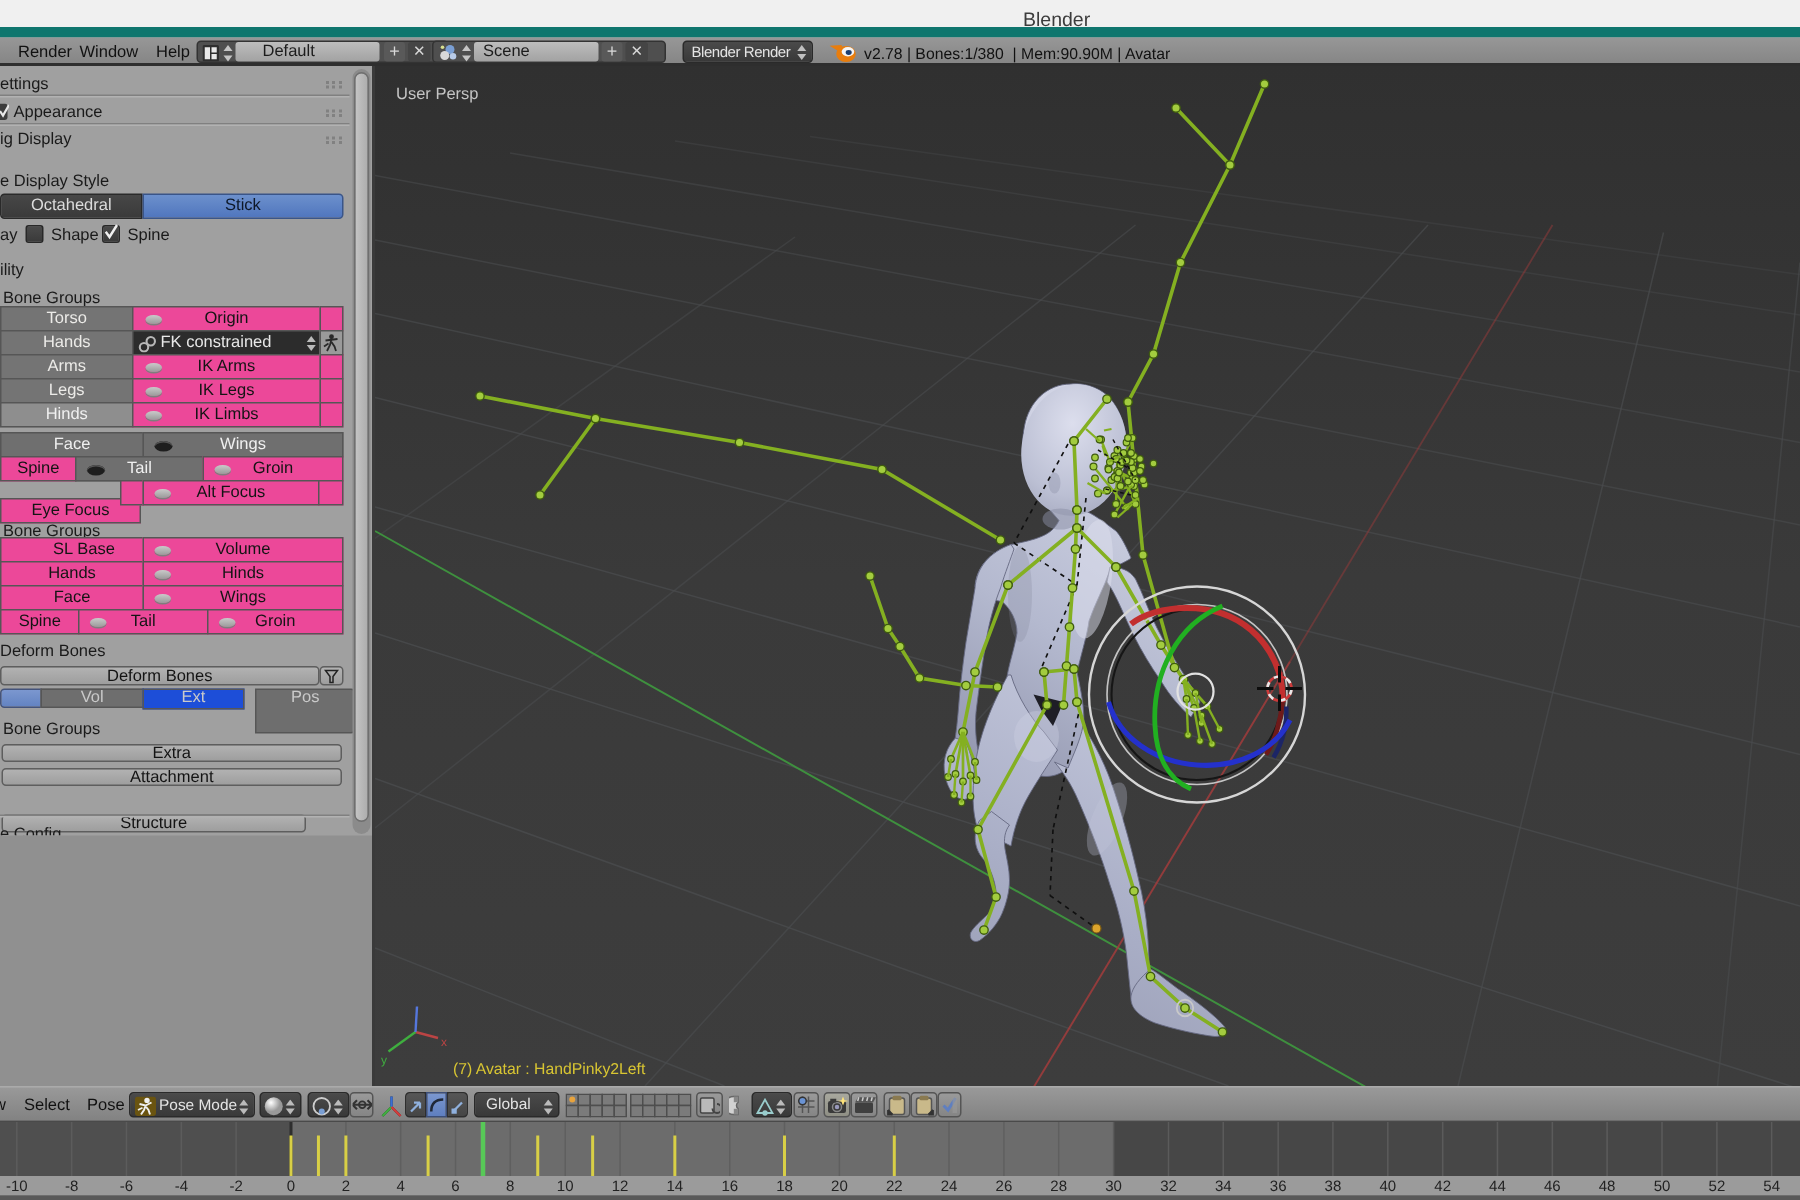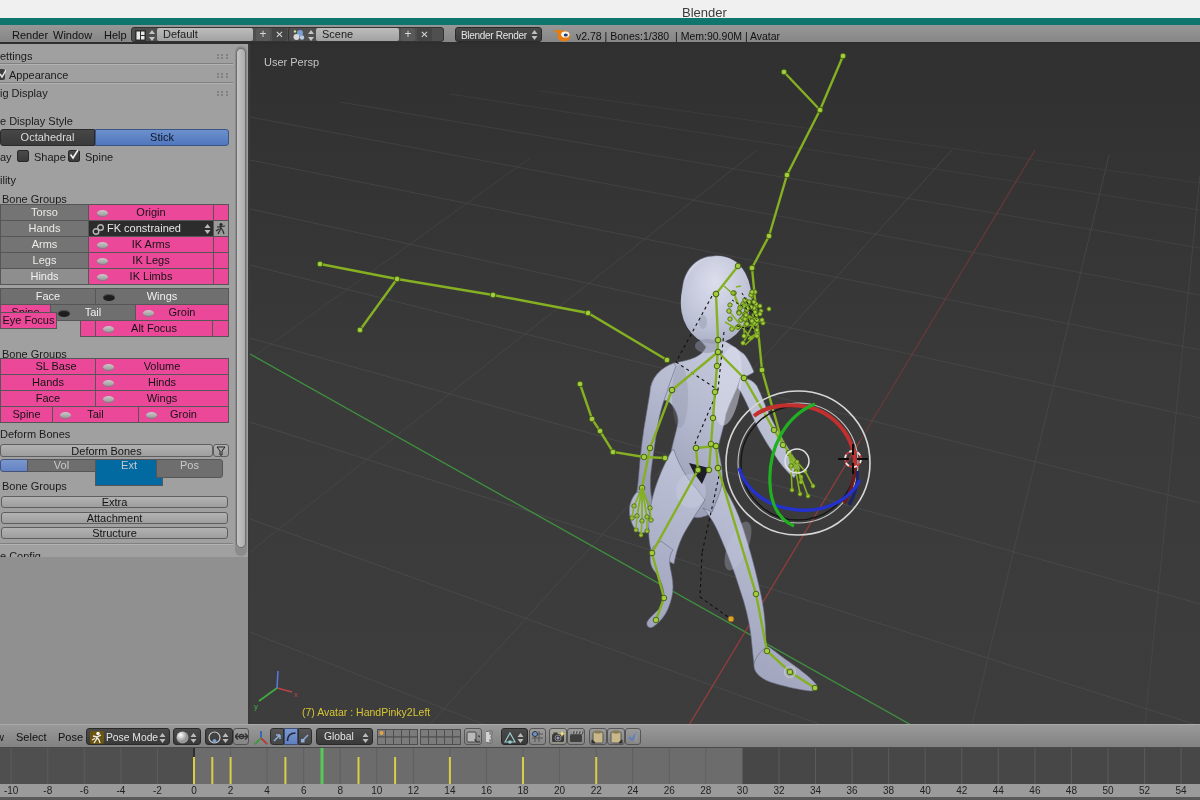--- a/index.html
+++ b/index.html
@@ -37,21 +37,21 @@
  <svg class="abs" style="left:3px;top:2px" width="11" height="11">
         <rect x="0" y="0" width="11" height="11" rx="1" fill="#2e2e2e"></rect>
         <rect x="1.5" y="1.5" width="3.5" height="8" fill="#e8e8e8"></rect>
         <rect x="6" y="1.5" width="3.5" height="3.5" fill="#e8e8e8"></rect>
         <rect x="6" y="6" width="3.5" height="3.5" fill="#e8e8e8"></rect>
       </svg>
  <svg class="abs" style="left:16px;top:1px" width="8" height="13">
         <path d="M4 1 L7 5 L1 5 Z" fill="#c5c5c5"></path>
         <path d="M4 12 L7 8 L1 8 Z" fill="#c5c5c5"></path>
       </svg>
- <div class="abs" style="left:25px;top:0;width:96px;height:13px;background:linear-gradient(#bdbdbd,#a2a2a2);border-radius:2px;font-size:11px;color:#1c1c1c;padding:0 6px">Default</div>
+ <div class="abs" style="left:25px;top:0;width:96px;height:13px;background:linear-gradient(#bdbdbd,#a2a2a2);border-radius:2px;font-size:11px;color:#1c1c1c;padding:0 18px">Default</div>
  <div class="abs" style="left:124px;top:0;width:14px;height:13px;background:#595959;border-radius:2px;color:#d8d8d8;font-size:12px;text-align:center;line-height:12px">+</div>
  <div class="abs" style="left:140px;top:0;width:15px;height:13px;background:#454545;border-radius:2px;color:#d8d8d8;font-size:10px;text-align:center;line-height:13px">✕</div>
 </div>
 
 <div class="abs" style="left:288px;top:2px;width:156px;height:15px;background:#4f4f4f;border-radius:3px;border:1px solid #333">
  <svg class="abs" style="left:3px;top:1px" width="14" height="12">
         <circle cx="8" cy="4" r="3" fill="#7a9fd4"></circle>
         <circle cx="4.5" cy="8" r="3" fill="#d8d8d8"></circle>
         <circle cx="10" cy="8.5" r="2.2" fill="#b8cbe8"></circle>
         <circle cx="3" cy="2.5" r="1.2" fill="#d8e090"></circle>
@@ -137,21 +137,21 @@
 <div class="cell lcell" style="left:213px;top:208px;width:16px;height:17px"></div>
 <div class="cell" style="left:0;top:224px;width:89px;height:17px;background:#8e8e8e;color:#f0f0f0">Hinds</div>
 <div class="cell lcell" style="left:88px;top:224px;width:126px;height:17px"><i class="eyec" style="left:8px;top:5px"></i>IK Limbs</div>
 <div class="cell lcell" style="left:213px;top:224px;width:16px;height:17px"></div>
 
 <div class="cell" style="left:0;top:244px;width:96px;height:17px;background:#6f6f6f;color:#f0f0f0">Face</div>
 <div class="cell" style="left:95px;top:244px;width:134px;height:17px;background:#6f6f6f;color:#f0f0f0"><i class="eyeo" style="left:7px;top:5px"></i>Wings</div>
 <div class="cell lcell" style="left:0;top:260px;width:51px;height:17px">Spine</div>
 <div class="cell" style="left:50px;top:260px;width:86px;height:17px;background:#6f6f6f;color:#f0f0f0"><i class="eyeo" style="left:7px;top:5px"></i>Tail</div>
 <div class="cell lcell" style="left:135px;top:260px;width:94px;height:17px"><i class="eyec" style="left:7px;top:5px"></i>Groin</div>
-<div class="cell lcell" style="left:0;top:268px;width:57px;height:17px">Eye Focus</div>
+<div class="cell lcell" style="left:0;top:288px;width:94px;height:17px">Eye Focus</div>
 <div class="cell lcell" style="left:80px;top:276px;width:16px;height:17px"></div>
 <div class="cell lcell" style="left:95px;top:276px;width:118px;height:17px"><i class="eyec" style="left:7px;top:5px"></i>Alt Focus</div>
 <div class="cell lcell" style="left:212px;top:276px;width:17px;height:17px"></div>
 <span class="ptxt" style="left:2px;top:304px">Bone Groups</span>
 
 <div class="cell lcell" style="left:0;top:314px;width:112px;height:17px">SL Base</div>
 <div class="cell lcell" style="left:95px;top:314px;width:134px;height:17px"><i class="eyec" style="left:7px;top:5px"></i>Volume</div>
 <div class="cell lcell" style="left:0;top:330px;width:96px;height:17px">Hands</div>
 <div class="cell lcell" style="left:95px;top:330px;width:134px;height:17px"><i class="eyec" style="left:7px;top:5px"></i>Hinds</div>
 <div class="cell lcell" style="left:0;top:346px;width:96px;height:17px">Face</div>
@@ -159,26 +159,26 @@
 <div class="cell lcell" style="left:0;top:362px;width:53px;height:17px">Spine</div>
 <div class="cell lcell" style="left:52px;top:362px;width:87px;height:17px"><i class="eyec" style="left:7px;top:5px"></i>Tail</div>
 <div class="cell lcell" style="left:138px;top:362px;width:91px;height:17px"><i class="eyec" style="left:7px;top:5px"></i>Groin</div>
 <span class="ptxt" style="left:0;top:384px">Deform Bones</span>
 <div class="btnl" style="left:0;top:400px;width:213px;height:13px;line-height:12px">Deform Bones</div>
 <div class="btnl" style="left:213px;top:400px;width:16px;height:13px"><svg width="10" height="10" style="margin-top:1px">
         <path d="M1 1 L9 1 L6 5 L6 9 L4 9 L4 5 Z" fill="none" stroke="#222" stroke-width="1"></path>
       </svg></div>
 <div class="abs" style="left:0;top:414.5px;width:28px;height:13px;background:linear-gradient(#7b97cf,#6383c2);border:1px solid #44537a;border-radius:3px 0 0 3px"></div>
 <div class="cell" style="left:27px;top:414.5px;width:69px;height:13px;background:#6e6e6e;color:#cacaca;line-height:11px">Vol</div>
-<div class="cell" style="left:95px;top:414.5px;width:68px;height:27px;background:#0369a1;color:#cacaca;line-height:11px">Ext</div>
-<div class="cell" style="left:156px;top:414.5px;width:67px;height:19px;background:#6e6e6e;color:#cacaca;line-height:11px;border-radius:0 3px 3px 0">Pos</div>
+<div class="cell" style="left:95px;top:414.5px;width:68px;height:14px;background:#1d4ed8;color:#cacaca;line-height:11px">Ext</div>
+<div class="cell" style="left:170px;top:414.5px;width:67px;height:30px;background:#6e6e6e;color:#cacaca;line-height:11px;border-radius:0 3px 3px 0">Pos</div>
 <span class="ptxt" style="left:2px;top:436px">Bone Groups</span>
 <div class="btnl" style="left:1px;top:452px;width:227px;height:12px;line-height:11px">Extra</div>
 <div class="btnl" style="left:1px;top:467.5px;width:227px;height:12px;line-height:11px">Attachment</div>
-<div class="btnl" style="left:1px;top:483px;width:227px;height:12px;line-height:11px">Structure</div>
+<div class="btnl" style="left:1px;top:499px;width:203px;height:12px;line-height:11px">Structure</div>
 <div class="sep" style="top:499px"></div>
 <div class="abs" style="left:0;top:505px;width:234px;height:8px;overflow:hidden">
       <span class="ptxt" style="left:0;top:1px">e Config</span>
     </div>
 <div class="grip" style="left:229px;top:518px"></div>
     <div class="grip" style="left:229px;top:521px"></div>
 <div class="abs" style="left:0;top:513px;width:248px;height:167px;background:#909090"></div>
 
 <div class="abs" style="left:235px;top:2px;width:12px;height:510px;background:#8b8b8b;border-radius:6px"></div>
 <div class="abs" style="left:236px;top:4px;width:10px;height:500px;background:linear-gradient(90deg,#c4c4c4,#adadad);border:1px solid #6f6f6f;border-radius:5px"></div>

